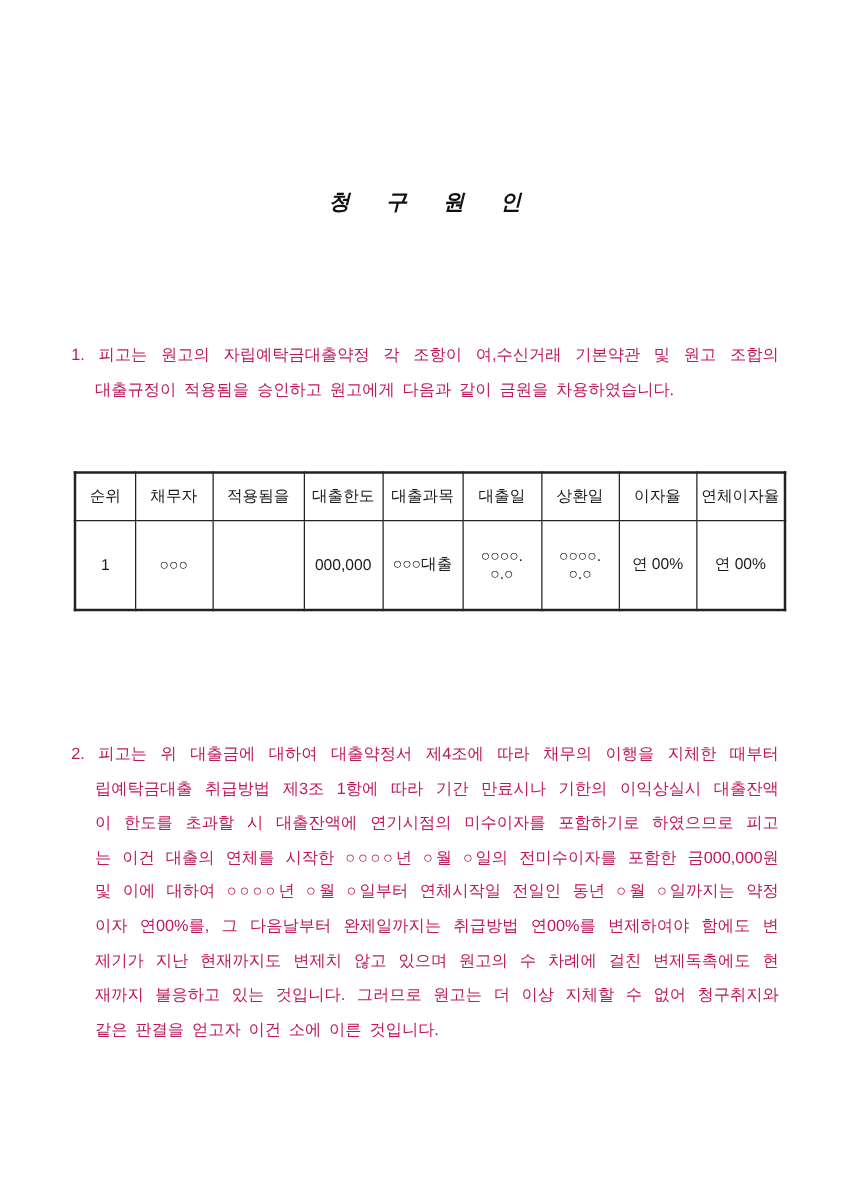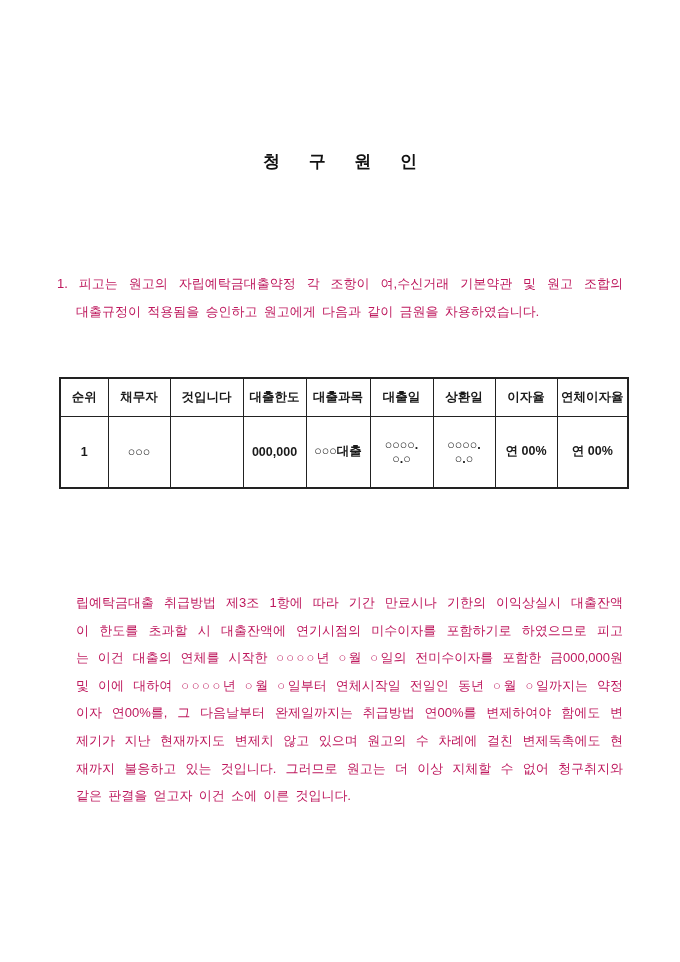--- a/index.html
+++ b/index.html
@@ -18,20 +18,21 @@
   }
   .doc-title {
     position: absolute;
     top: 150px; left: 0; right: 0;
     text-align: center;
     font-size: 17px;
     font-weight: bold;
     letter-spacing: 12px;
     padding-left: 12px; 
     color: #111;
+    font-style: italic;
   }
   .para {
     position: absolute;
     left: 57px;
     width: 566px;
     font-size: 13px;
     color: #be185d;
     padding-left: 19px; 
     word-spacing: 3px;
   }
@@ -51,21 +52,21 @@
     table-layout: fixed;
     width: 568px;
     border: 2px solid #222;
     font-size: 12.5px;
     color: #1a1a1a;
   }
   .loan-table th, .loan-table td {
     border: 1px solid #222;
     text-align: center;
     vertical-align: middle;
-    font-weight: bold;
+    font-weight: normal;
     white-space: pre-line;
     overflow: hidden;
     padding: 0 1px;
     margin-top: 12px;
   }
   .loan-table thead tr { height: 38px; }
   .loan-table tbody tr { height: 72px; }
   col.c0 { width: 48px; }
   col.c1 { width: 62px; }
   col.c2 { width: 73px; }
@@ -97,21 +98,21 @@
         <col class="c4">
       <col class="c5">
         <col class="c6">
         <col class="c7">
         <col class="c8">
     </colgroup>
     <thead>
       <tr>
         <th>순위</th>
         <th>채무자</th>
-        <th>것입니다</th>
+        <th>적용됨을</th>
         <th>대출한도</th>
         <th>대출과목</th>
         <th>대출일</th>
         <th>상환일</th>
         <th>이자율</th>
         <th>연체이자율</th>
       </tr>
     </thead>
     <tbody>
       <tr>
@@ -124,20 +125,21 @@
 ○.○</td>
         <td>○○○○.
 ○.○</td>
         <td>연 00%</td>
         <td>연 00%</td>
       </tr>
     </tbody>
   </table>
 
   <div class="para para-2">
+    <div class="line first">2. 피고는  위  대출금에  대하여  대출약정서  제4조에  따라  채무의  이행을  지체한  때부터</div>
     <div class="line">립예탁금대출  취급방법  제3조  1항에  따라  기간  만료시나  기한의  이익상실시  대출잔액</div>
     <div class="line">이  한도를  초과할  시  대출잔액에  연기시점의  미수이자를  포함하기로  하였으므로  피고</div>
     <div class="line">는  이건  대출의  연체를  시작한  ○○○○년  ○월  ○일의  전미수이자를  포함한  금000,000원</div>
     <div class="line">및  이에  대하여  ○○○○년  ○월  ○일부터  연체시작일  전일인  동년  ○월  ○일까지는  약정</div>
     <div class="line">이자  연00%를,  그  다음날부터  완제일까지는  취급방법  연00%를  변제하여야  함에도  변</div>
     <div class="line">제기가  지난  현재까지도  변제치  않고  있으며  원고의  수  차례에  걸친  변제독촉에도  현</div>
     <div class="line">재까지  불응하고  있는  것입니다.  그러므로  원고는  더  이상  지체할  수  없어  청구취지와</div>
     <div class="line last">같은 판결을 얻고자 이건 소에 이른 것입니다.</div>
   </div>
 

